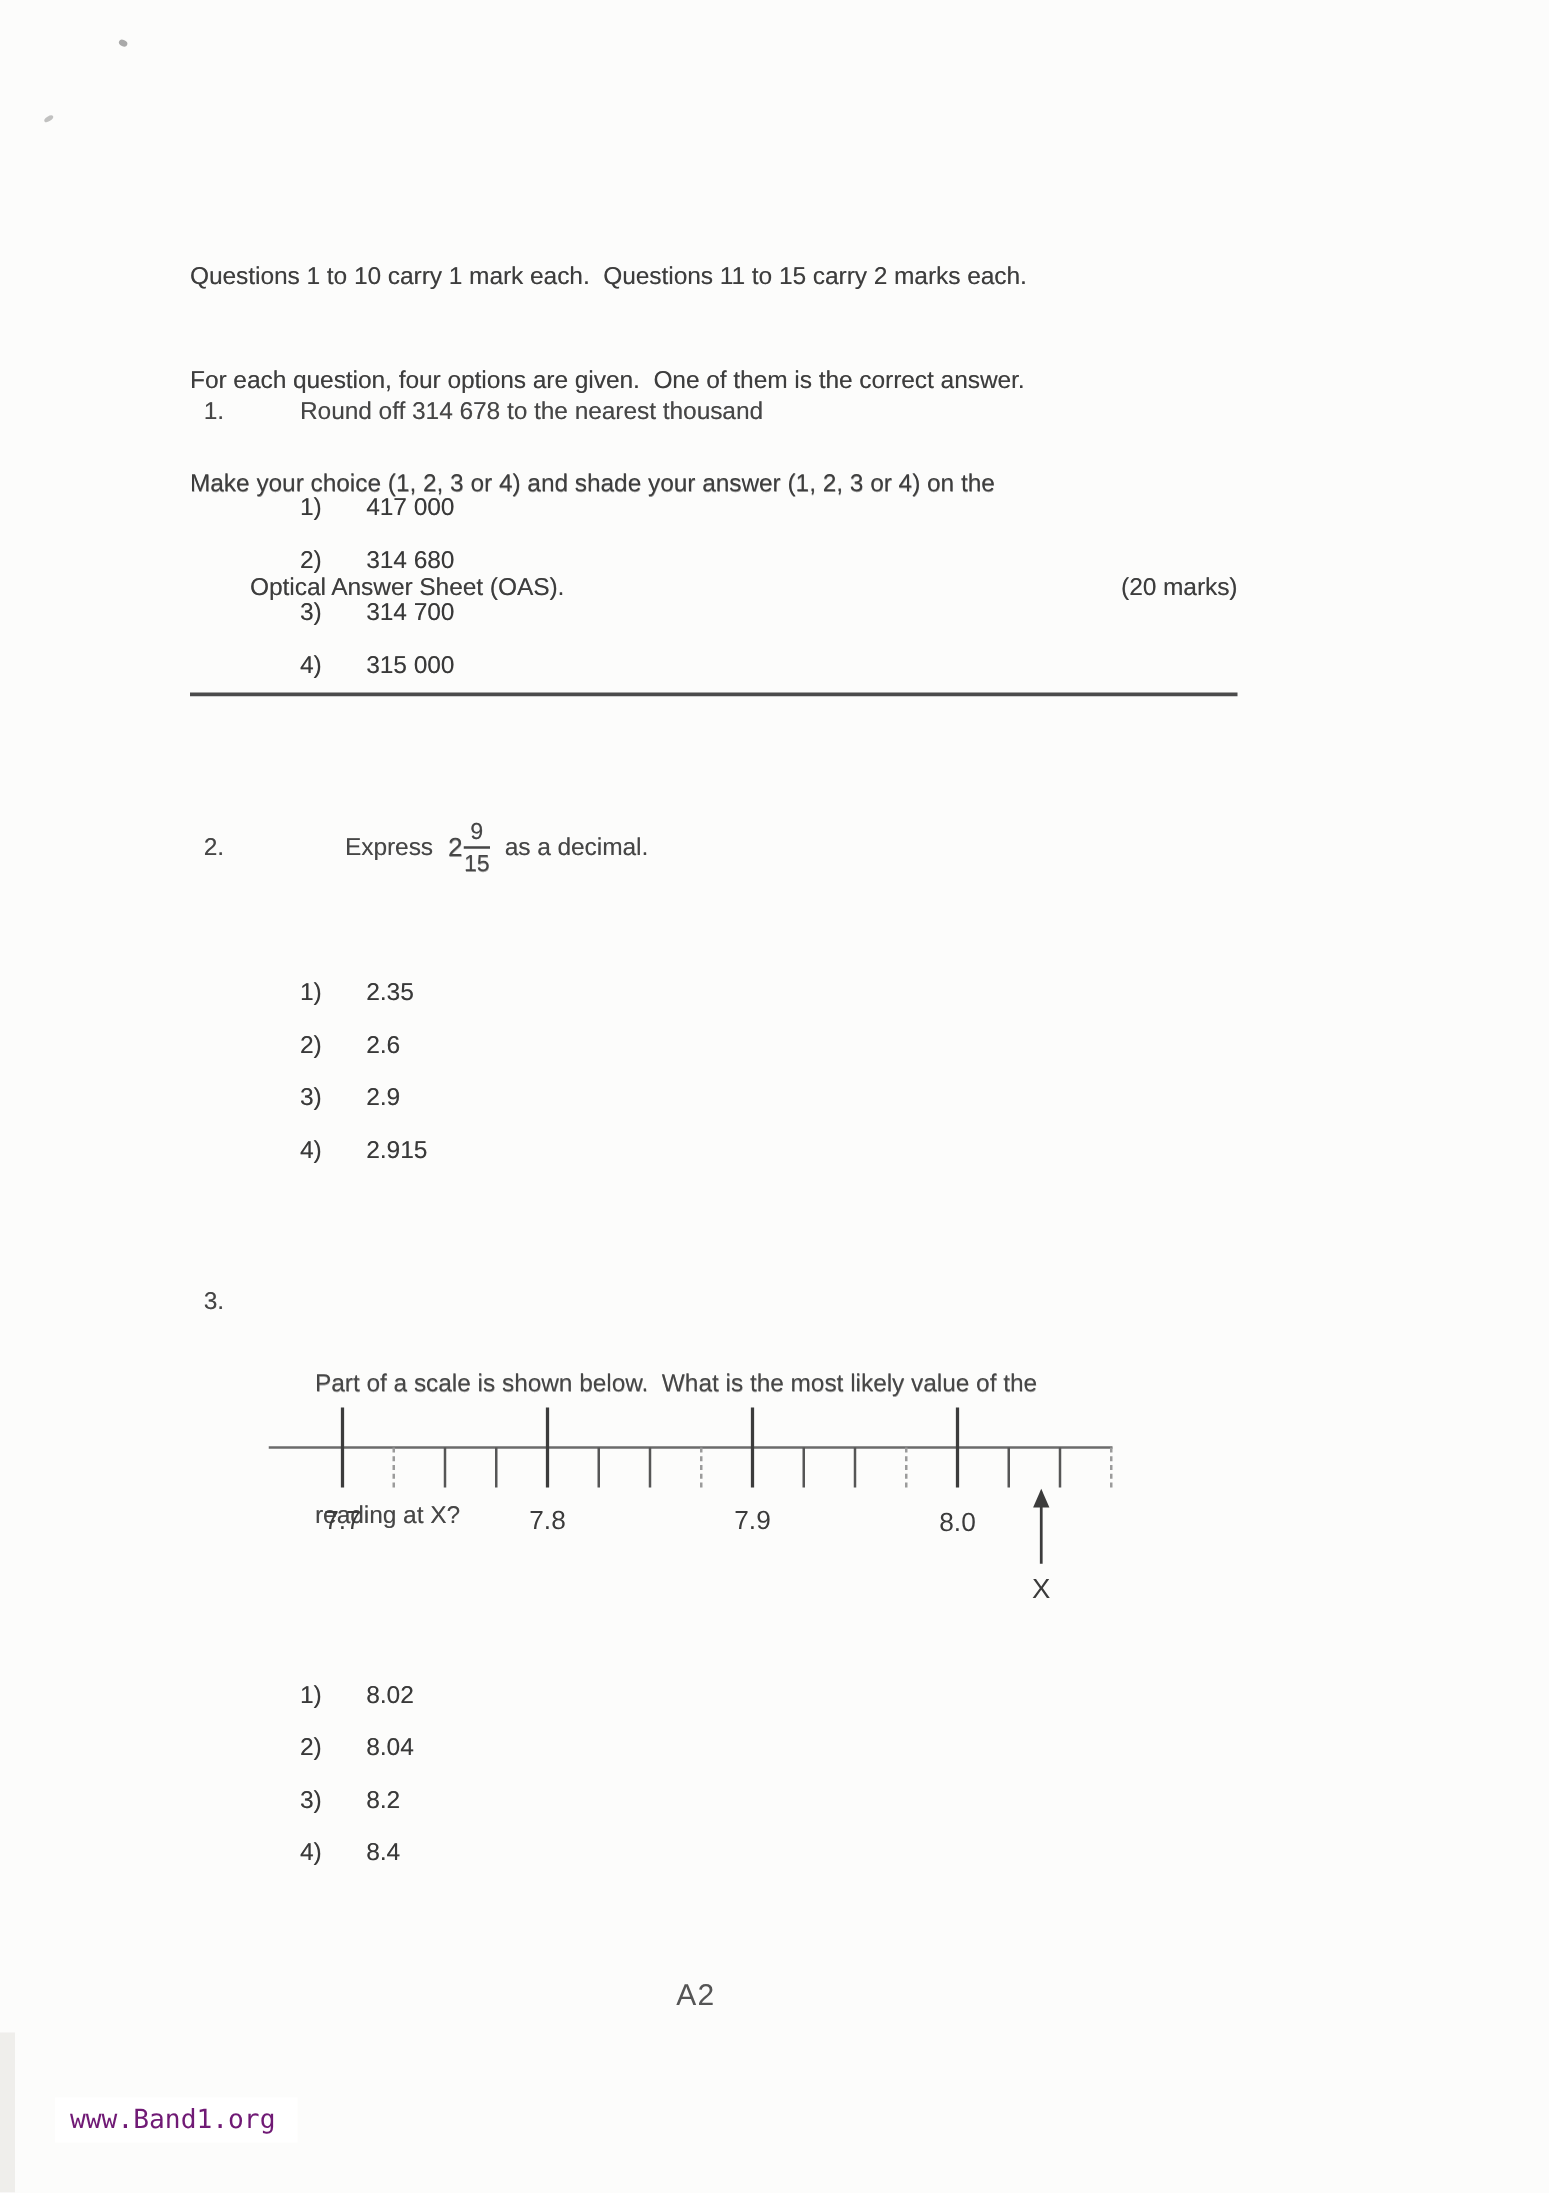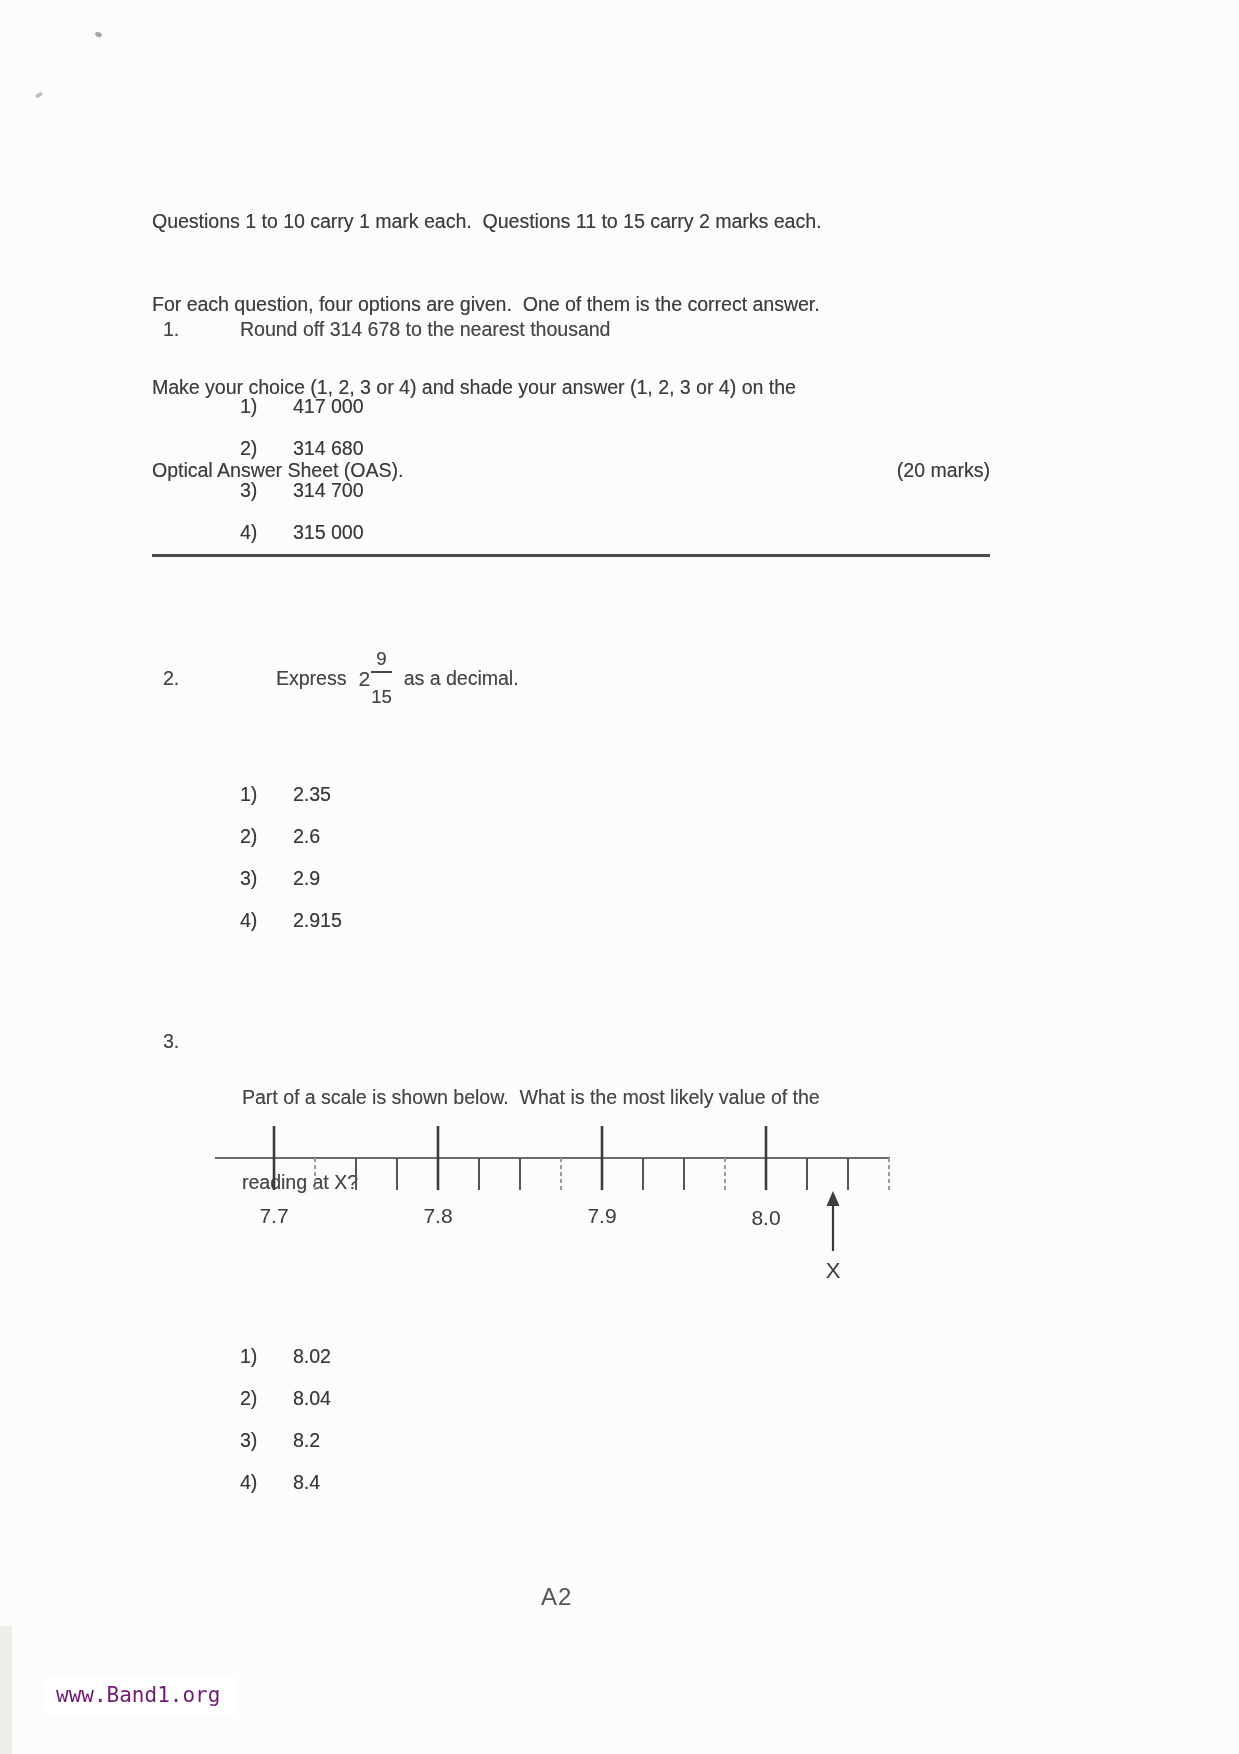--- a/index.html
+++ b/index.html
@@ -14,37 +14,37 @@
   .speck-1 { left:95px; top:32px; width:7px; height:5px; background:#7d7d7d; opacity:.65; transform:rotate(24deg); }
   .speck-2 { left:35px; top:93px; width:8px; height:4px; background:#909090; opacity:.55; transform:rotate(-32deg); }
 
   .instructions {
     position:absolute; left:152px; top:153px; width:838px;
     font-size:19.5px; line-height:27.6px; color:#3e3e3e;
     white-space:pre-wrap; padding-bottom:15px;
     border-bottom:3px solid #4c4c4c;
     text-shadow:0.2px 0.2px 0.45px rgba(62,62,62,.55);
   }
-  .instructions .lastline { display:flex; justify-content:space-between; }
+  .instructions .lastline { display:flex; justify-content:space-between;margin-left:48px; }
 
   .q {
     position:absolute; display:flex; color:#474747;
     font-size:19.5px; line-height:27px; white-space:pre-wrap;
     text-shadow:0.2px 0.2px 0.4px rgba(70,70,70,.5);
   }
   .qnum { width:77px; flex:none; }
-  .q-stem-lines div { margin:2px; }
+  .q-stem-lines div { margin:12px; }
 
   #q2 .stem-row { display:flex; align-items:center; height:76px;margin-left:36px; }
   #q2 .qnum { padding-top:25px; }
   .mixednum { display:inline-flex; align-items:center; margin:0 12px; }
   .mixednum .whole { font-size:21px; margin-right:1px; }
   .frac { display:inline-flex; flex-direction:column; text-align:center; font-size:18.5px; line-height:22px; }
   .frac .num { padding:0 4px 1px 4px; border-bottom:2.2px solid #474747; }
-  .frac .den { padding-top:13px; }
+  .frac .den { padding-top:1px; }
 
   .opts { position:absolute; left:240px; }
   .opt { display:flex; margin-bottom:15px; font-size:19.5px; line-height:27px;
          color:#3a3a3a; white-space:pre-wrap;
          text-shadow:0.2px 0.2px 0.45px rgba(58,58,58,.5); }
   .optlabel { width:53px; flex:none; }
   #opts1 { top:393px; } #opts2 { top:781px; } #opts3 { top:1343px; }
   #q1 { left:163px; top:316px; }
   #q2 { left:163px; top:640px; }
   #q3 { left:163px; top:1028px; }

